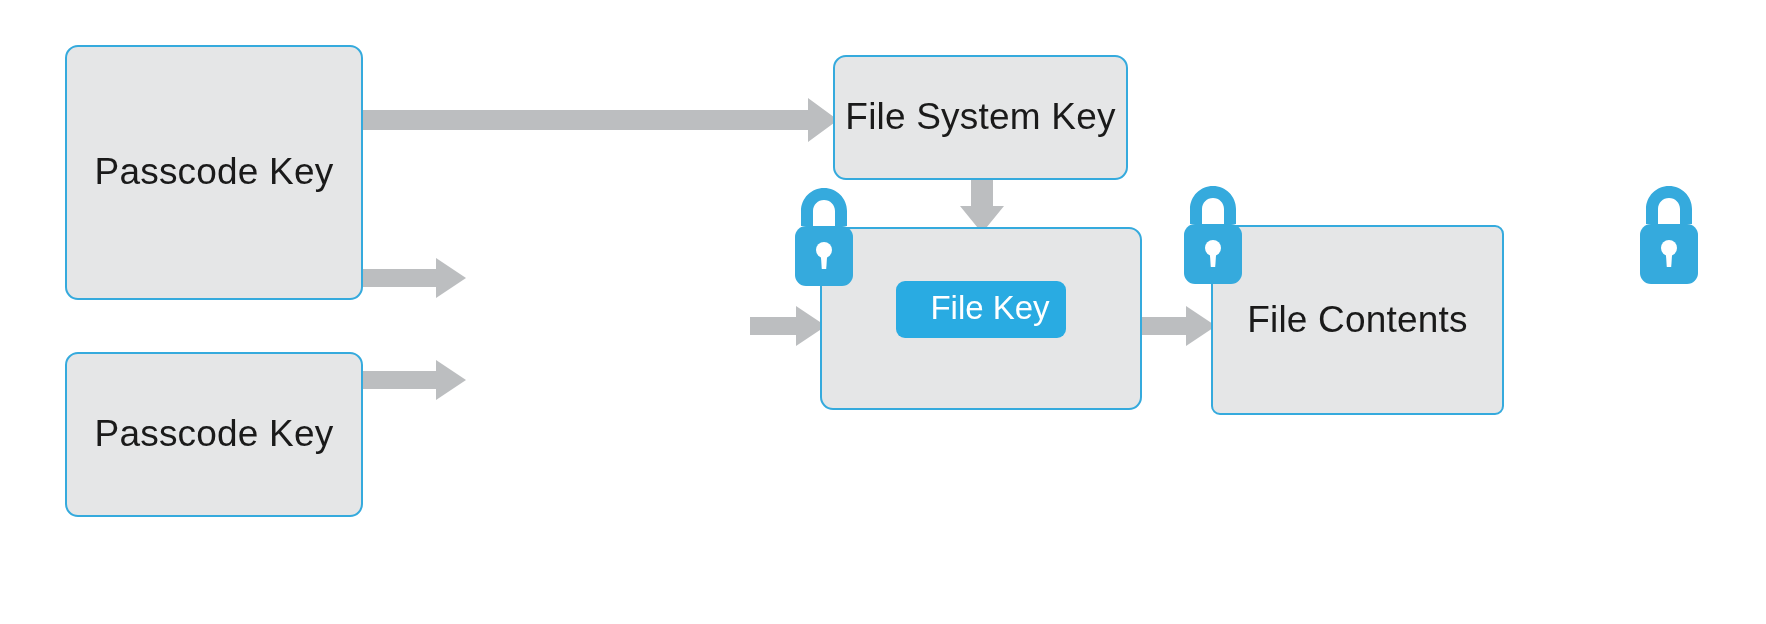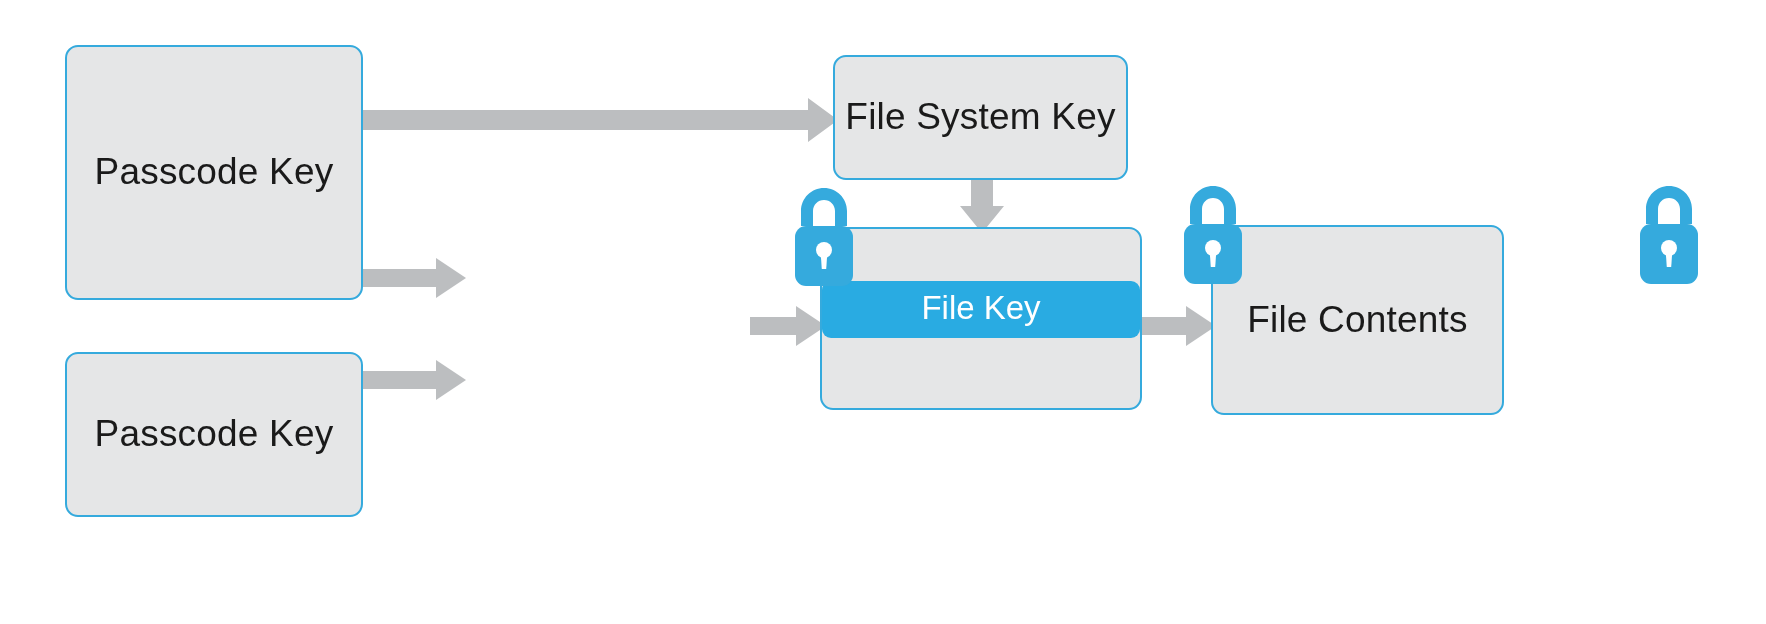--- a/index.html
+++ b/index.html
@@ -21,20 +21,21 @@
 
   
   .node {
     position: absolute;
     background: #e5e6e7;
     border: 2px solid #35aadd;
     border-radius: 13px;
     box-sizing: border-box;
     display: flex;
     flex-direction: column;
+    align-items: center;
     justify-content: center;
     z-index: 2;
   }
   .node-label {
     color: #1a1a1a;
     font-size: 37px;
     font-weight: 400;
     letter-spacing: 0.2px;
     line-height: 1.1;
     text-align: center;
@@ -42,33 +43,33 @@
     user-select: none;
   }
 
   
   #node-hardware-key   { left: 65px;   top: 45px;  width: 298px; height: 255px; }
   #node-passcode-key   { left: 65px;   top: 322px; width: 298px; height: 165px; margin-top: 30px; }
   #node-class-key      { left: 460px;  top: 234px; width: 292px; height: 182px; }
   #node-file-system-key{ left: 833px;  top: 55px;  width: 295px; height: 125px; }
   #node-file-metadata  { left: 820px;  top: 227px; width: 322px; height: 183px;
                          justify-content: flex-start; padding-top: 32px; }
-  #node-file-contents  { left: 1211px; top: 225px; width: 293px; height: 190px; }
+  #node-file-contents  { left: 1211px; top: 225px; width: 293px; height: 190px; border-radius: 9px; }
 
   
   .inner-key-button {
     margin-top: 20px;
     background: #29abe2;
     border: none;
     border-radius: 9px;
     color: #ffffff;
     font-family: "Liberation Sans", "DejaVu Sans", sans-serif;
     font-size: 33px;
     font-weight: 400;
-    padding: 9px 34px 12px 34px;
+    padding: 9px 16px 12px 34px;
     line-height: 1.1;
     white-space: nowrap;
     cursor: pointer;
     user-select: none;
   }
 
   
   .arrow {
     position: absolute;
     z-index: 1;

